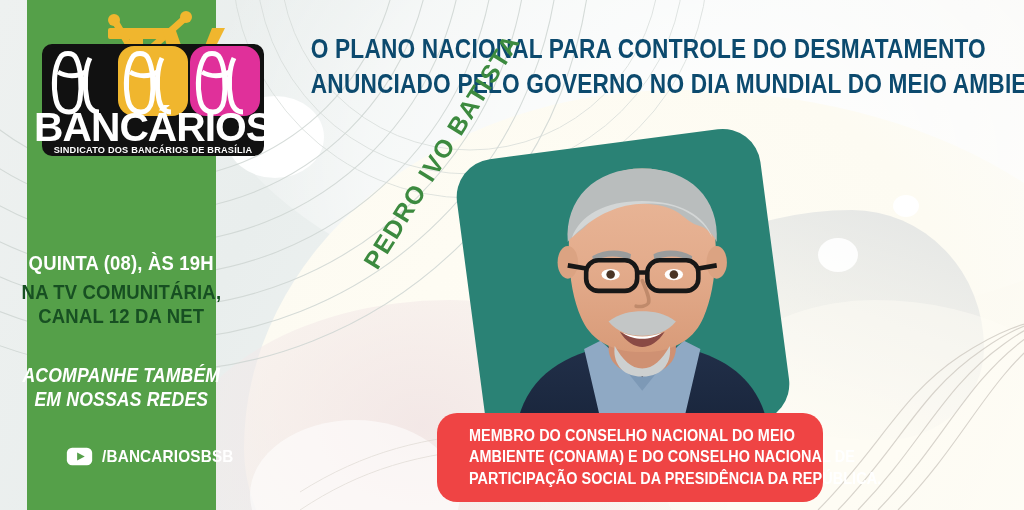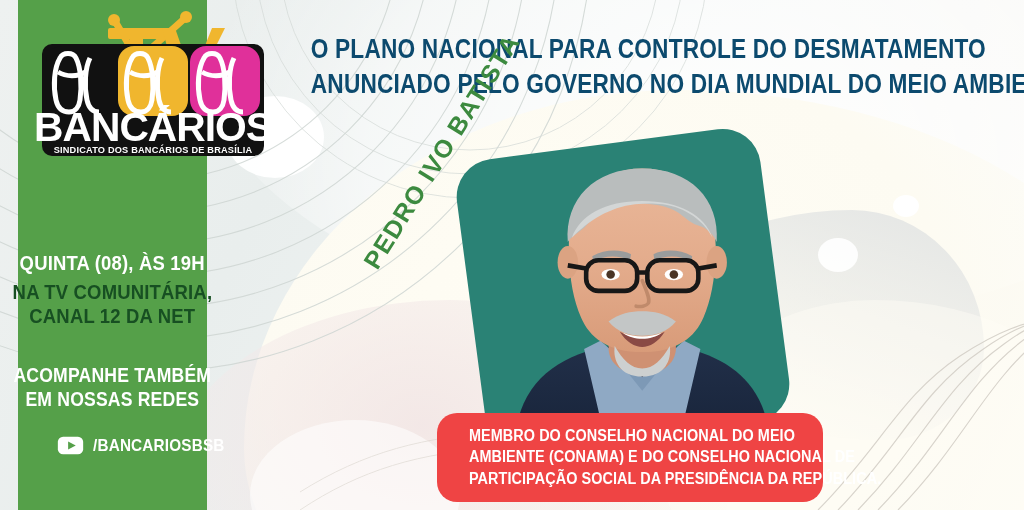--- a/index.html
+++ b/index.html
@@ -72,21 +72,21 @@
     position: absolute;
     inset: 0;
     width: 1024px;
     height: 510px;
     pointer-events: none;
   }
 
   
   .sidebar {
     position: absolute;
-    left: 18px; top: 0;
+    left: 27px; top: 0;
     width: 189px; height: 510px;
     background: #55a049;
     display: flex;
     flex-direction: column;
     justify-content: flex-start;
     align-items: center;
     box-sizing: border-box;
     padding-top: 252px;
   }
   .side-line {
@@ -97,26 +97,26 @@
     line-height: 1.06;
     text-align: center;
     transform: scaleX(.88);
     white-space: nowrap;
   }
   .side-line.white { color: #ffffff; }
   .side-line.dark  { color: #174f22; }
   .s-when  { font-size: 21px; margin-bottom: 7px; }
   .s-tv    { font-size: 21px; }
   .s-canal { font-size: 21px; margin-top: 1px; }
-  .s-follow-wrap { margin-top: 38px; text-align:center; }
+  .s-follow-wrap { margin-top: 38px; text-align:center;font-style:italic; }
   .s-follow { font-size: 20px; }
   .s-follow2 { font-size: 20px; margin-top: 3px; }
 
   .socials {
-    margin-top: 22px;
+    margin-top: 33px;
     display: flex;
     flex-direction: row;
     gap: 15px;
     align-items: flex-start;
     width: 160px;
     padding-left: 24px;
     box-sizing: border-box;
   }
   .social-row {
     display: flex;

